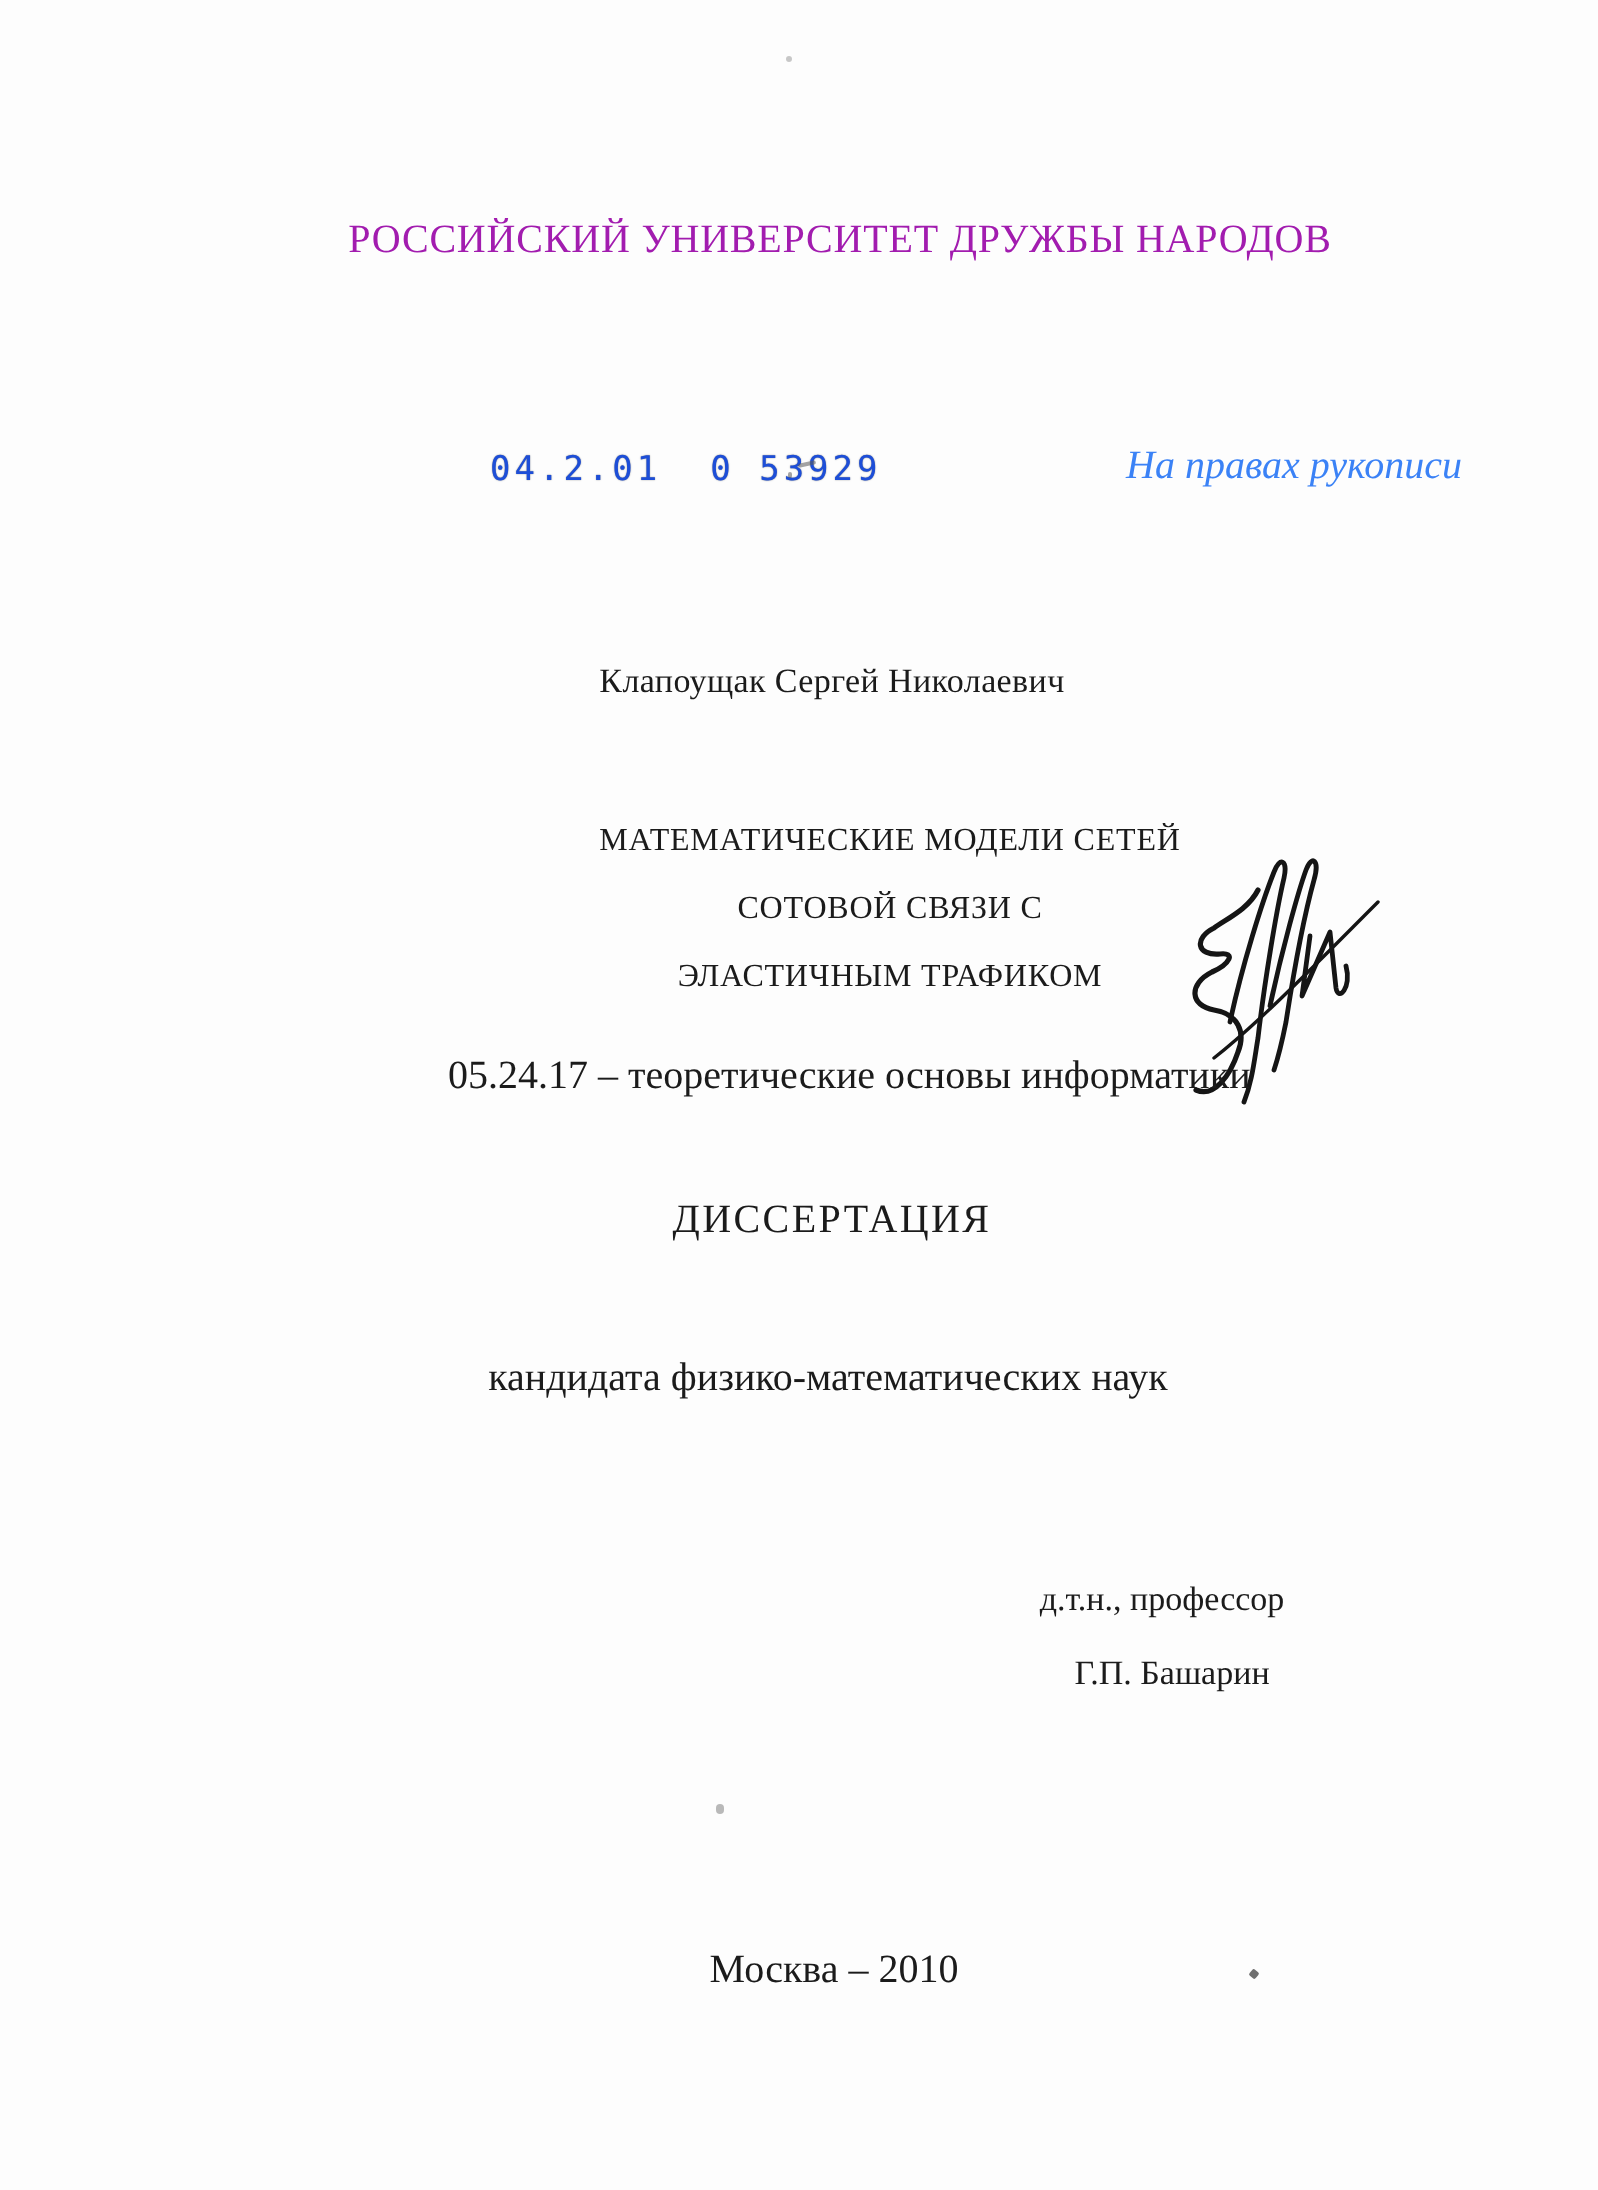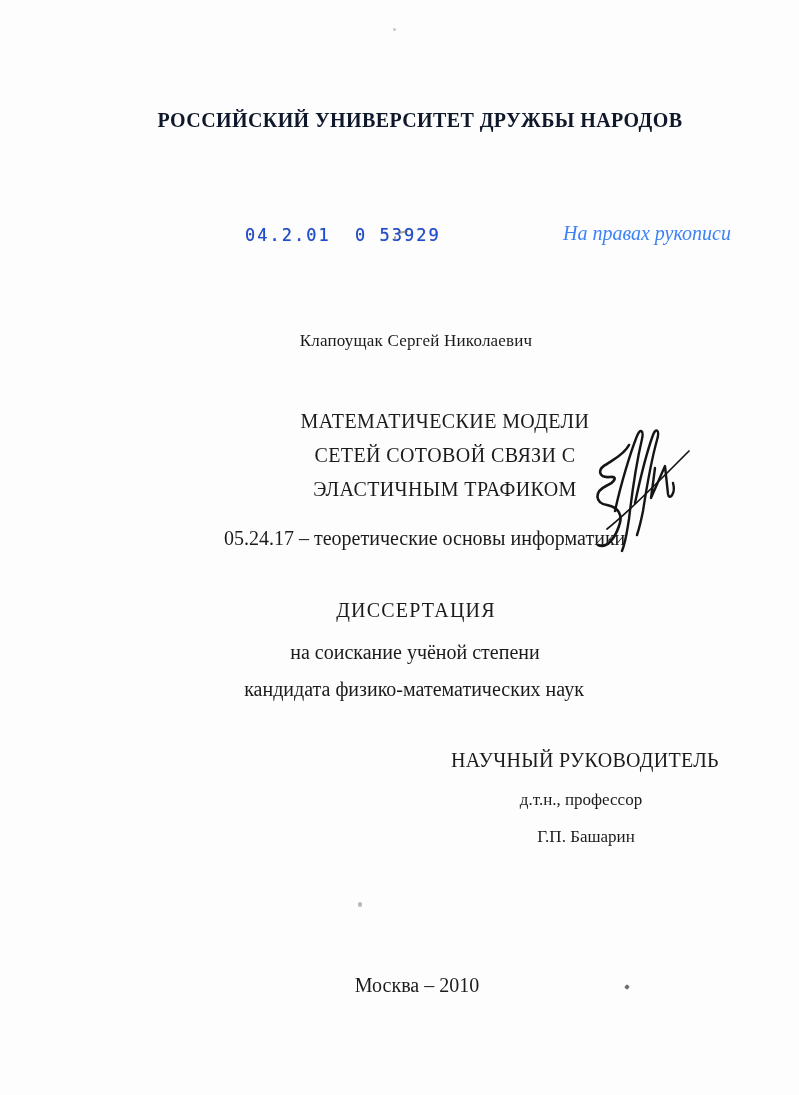--- a/index.html
+++ b/index.html
@@ -13,24 +13,24 @@
     height: 1095px;
     background: #fdfdfd;
     overflow: hidden;
     font-family: "Liberation Serif", "DejaVu Serif", serif;
     color: #1b1b1b;
   }
   .abs { position: absolute; white-space: pre; line-height: 1.15; }
   .centered { transform: translateX(-50%); }
 
   .university {
-    font-weight: bold;
+    font-weight: normal;
     font-size: 20px;
     letter-spacing: 0.4px;
-    color: #0f172a;
+    color: #a21caf;
   }
   .stamp {
     font-family: "DejaVu Sans Mono", monospace;
     font-size: 17px;
     letter-spacing: 2px;
     color: #1d4ed8;
     text-shadow: 0 0 0.7px #7a7a7a;
   }
   .stamp-stray {
     position: absolute;
@@ -41,21 +41,21 @@
   .manuscript {
     font-style: italic;
     font-size: 20px;
     color: #3b82f6;
   }
   .author {
     font-size: 17px;
     letter-spacing: 0.2px;
   }
   .title {
-    font-size: 20px;
+    font-size: 16px;
     letter-spacing: 0.4px;
     line-height: 34px;
     text-align: center;
     white-space: pre-line;
   }
   .specialty { font-size: 20px; }
   .doc-type {
     font-size: 20px;
     letter-spacing: 1.2px;
   }
@@ -101,24 +101,22 @@
       <path stroke-width="2.4" d="M 70 47 L 66 77 L 80 45 L 83 73 C 84 80, 91 73, 88 62"></path>
 
       <path stroke-width="1.7" d="M 22 108 C 45 90, 75 59, 104 30"></path>
     </g>
   </svg>
 
   <div class="abs specialty" style="left:224px; top:527px;">05.24.17 – теоретические основы информатики</div>
 
   <div class="abs centered doc-type" style="left:416px; top:599px;">ДИССЕРТАЦИЯ</div>
 
-  <div class="abs centered degree" style="left:415px; top:641px;">на соискание учёной степени</div>
   <div class="abs centered degree" style="left:414px; top:678px;">кандидата физико-математических наук</div>
 
-  <div class="abs centered sup-heading" style="left:585px; top:749px;">НАУЧНЫЙ РУКОВОДИТЕЛЬ</div>
   <div class="abs centered sup-line" style="left:581px; top:790px;">д.т.н., профессор</div>
   <div class="abs centered sup-line" style="left:586px; top:827px;">Г.П. Башарин</div>
 
   <div class="speck" style="left:358px; top:902px; width:4px; height:5px; background:#8c8c8c; opacity:0.6; border-radius:2px;"></div>
 
   <div class="abs centered city" style="left:417px; top:974px;">Москва – 2010</div>
 
   <div class="speck" style="left:625px; top:985px; width:4px; height:4px; background:#4b4b4b; opacity:0.8; transform:rotate(40deg); border-radius:1px;"></div>
 
 </div>

